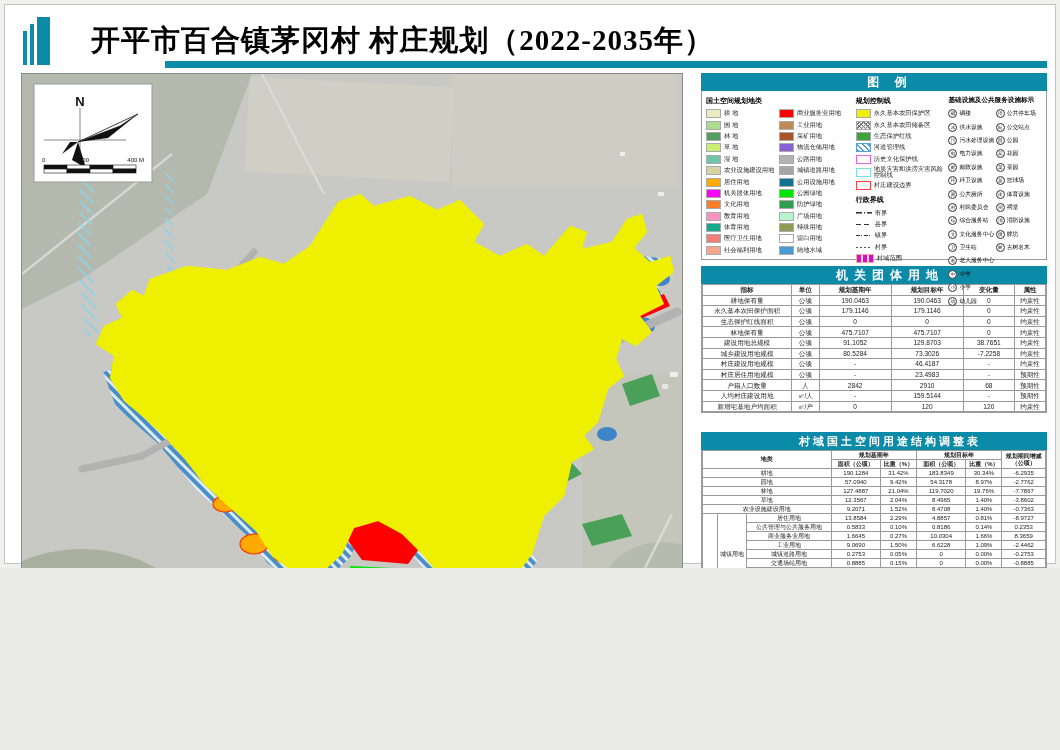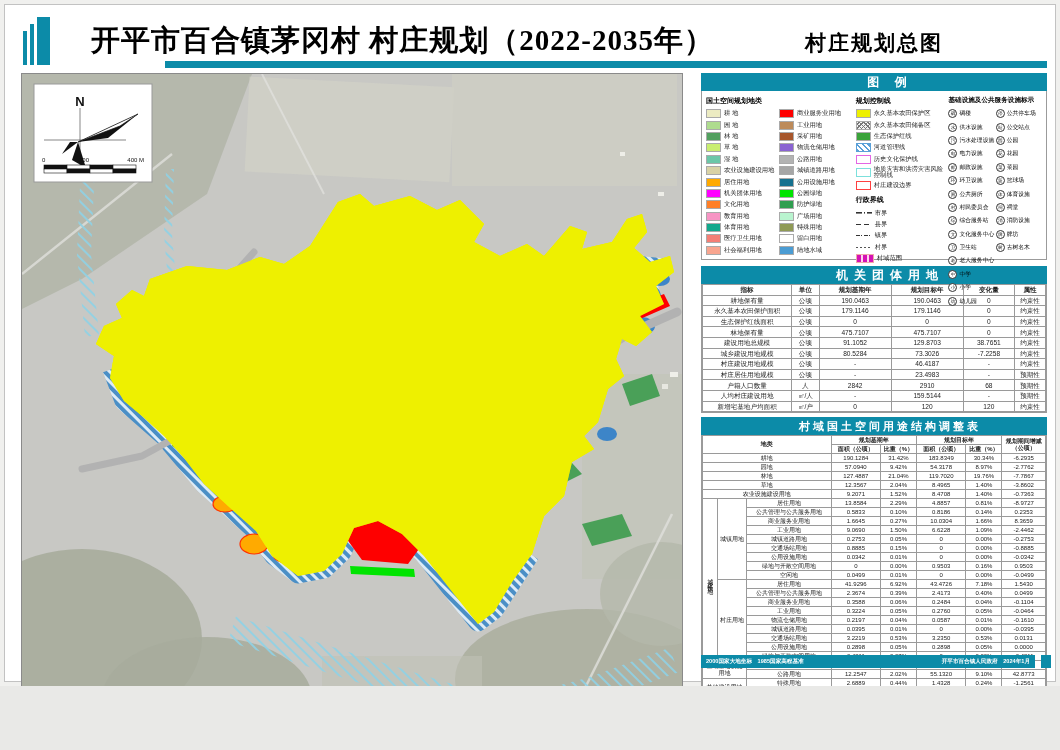--- a/index.html
+++ b/index.html
@@ -1,38 +1,38 @@
 <!DOCTYPE html>
 <html><head>
 <meta charset="utf-8">
 <style>
   html,body{margin:0;padding:0;}
   body{font-family:"Liberation Sans",sans-serif;background:#e9e9e7;}
-  #page{position:relative;width:1060px;height:686px;background:#f0f0ee;overflow:hidden;}
+  #page{position:relative;width:1060px;height:568px;background:#f0f0ee;overflow:hidden;}
   #sheet{position:absolute;left:4px;top:4px;right:4px;bottom:4px;background:#ffffff;border:1px solid #c2c2c2;}
 
   
   .hdr-bars{position:absolute;left:18px;top:12px;height:48px;display:flex;align-items:flex-end;gap:3px;}
   .hdr-bars .b1{width:4px;height:34px;background:#0c8ba8;}
   .hdr-bars .b2{width:4px;height:41px;background:#0c8ba8;}
   .hdr-bars .b3{width:13px;height:48px;background:#0c8ba8;}
   .main-title{position:absolute;left:86px;top:16px;font-family:"Liberation Serif",serif;
     font-weight:bold;font-size:29px;color:#000;letter-spacing:1px;white-space:nowrap;}
   .hdr-underline{position:absolute;left:160px;top:56px;width:882px;height:7px;background:#0c8ba8;}
   .sheet-title{position:absolute;left:696px;top:24px;width:346px;text-align:center;
     font-family:"Liberation Serif",serif;font-weight:bold;font-size:21px;letter-spacing:2px;}
 
   
   #map-box{position:absolute;left:16px;top:68px;width:660px;height:660px;border:1px solid #8a8a8a;background:#c8c8c4;}
 
   
   #panel{position:absolute;left:696px;top:68px;width:346px;}
   .sec-bar{background:#0c8ba8;color:#fff;text-align:center;font-weight:bold;
     font-size:12px;letter-spacing:6px;height:18px;line-height:18px;padding-left:32px;}
-  .sec-bar.small{letter-spacing:3px;font-size:11px;}
+  .sec-bar.small{letter-spacing:3px;font-size:11px;margin-top:15px;}
   .boxed{border:1px solid #9b9b9b;border-top:none;background:#fff;}
 
   
   .legend-body{display:flex;gap:4px;padding:4px 3px 3px 4px;height:161px;}
   .lg-title{font-weight:bold;font-size:7px;margin:1px 0 2px 0;white-space:nowrap;}
   .lg-left{width:148px;}
   .lg-mid{width:90px;}
   .lg-right{width:96px;}
   .cols2{display:flex;}
   .cols2>div{flex:1;}
@@ -78,21 +78,20 @@
 <div id="page">
  <div id="sheet">
 
   <div class="hdr-bars">
     <span class="b1"></span>
         <span class="b2"></span>
         <span class="b3"></span>
   </div>
   <div class="main-title">开平市百合镇茅冈村 村庄规划（2022-2035年）</div>
   <div class="hdr-underline"></div>
-  <div class="sheet-title">村庄规划总图</div>
 
   <div id="map-box">
    <svg width="660" height="660" viewBox="0 0 660 660">
     <defs>
       <pattern id="hatchBlue" width="7" height="7" patternTransform="rotate(45)" patternUnits="userSpaceOnUse">
         <rect width="7" height="7" fill="#4b8fc6"></rect>
               <rect width="7" height="3" fill="#ddebf6"></rect>
       </pattern>
       <pattern id="hatchCyan" width="8" height="8" patternTransform="rotate(45)" patternUnits="userSpaceOnUse">
         <rect width="8" height="8" fill="none"></rect>

